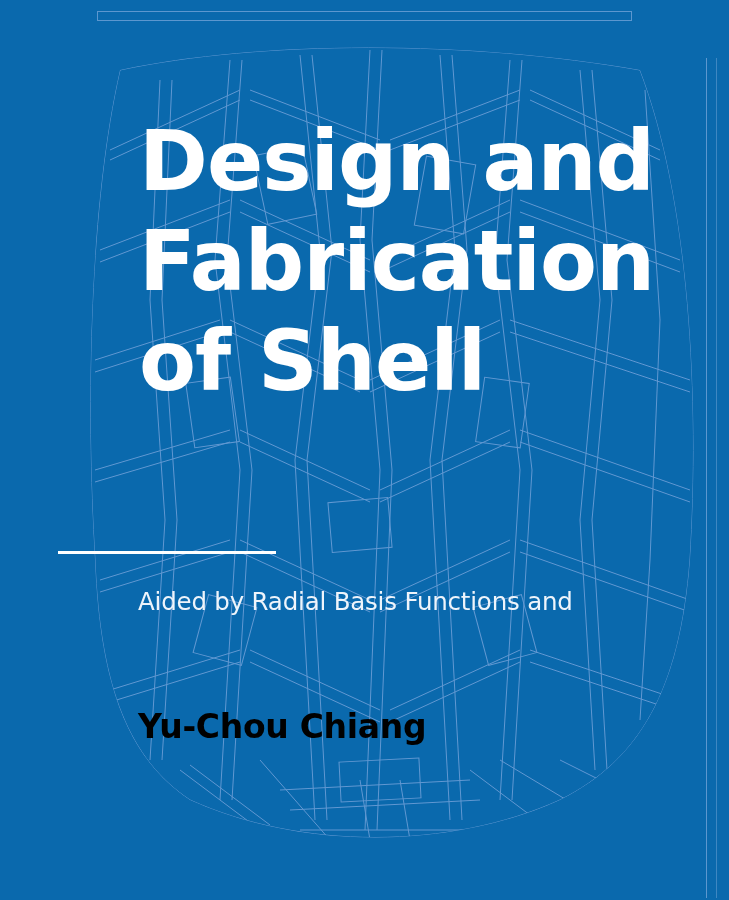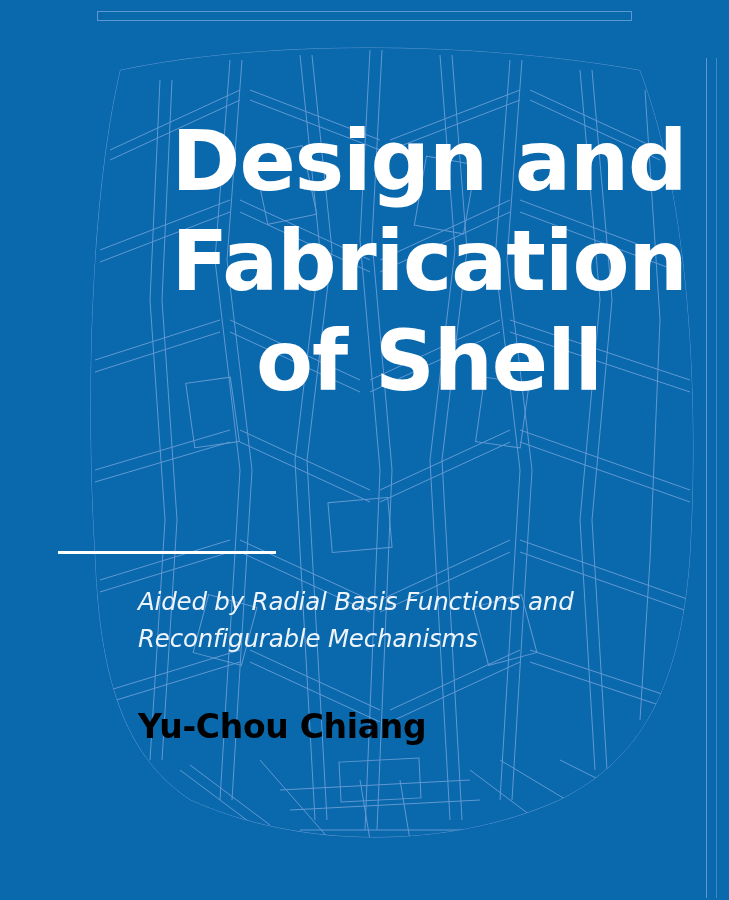--- a/index.html
+++ b/index.html
@@ -55,42 +55,40 @@
       color: #ffffff;
       font-family: "DejaVu Sans", sans-serif;
       font-weight: bold;
       font-size: 83px;
       line-height: 100px;
       letter-spacing: -1px;
     }
     .title span {
       display: block;
       white-space: nowrap;
-      text-align: center;
     }
     .divider {
       position: absolute;
       left: 58px;
       top: 551px;
       width: 218px;
       height: 3px;
       background: #ffffff;
     }
     .subtitle {
       position: absolute;
       left: 138px;
       top: 583px;
       width: 580px;
       margin: 0;
       color: #eef4fb;
       font-family: "DejaVu Sans", sans-serif;
       font-size: 24.5px;
       line-height: 37px;
       letter-spacing: -0.2px;
-      font-style: italic;
     }
     .subtitle span {
       display: block;
       white-space: nowrap;
     }
     .author {
       position: absolute;
       left: 138px;
       top: 707px;
       margin: 0;
@@ -212,17 +210,16 @@
   <h1 class="title">
     <span>Design and</span>
     <span>Fabrication</span>
     <span>of Shell</span>
   </h1>
 
   <div class="divider"></div>
 
   <p class="subtitle">
     <span>Aided by Radial Basis Functions and</span>
-    <span>Reconfigurable Mechanisms</span>
   </p>
 
   <p class="author">Yu-Chou Chiang</p>
 </div>
 
 </body></html>

